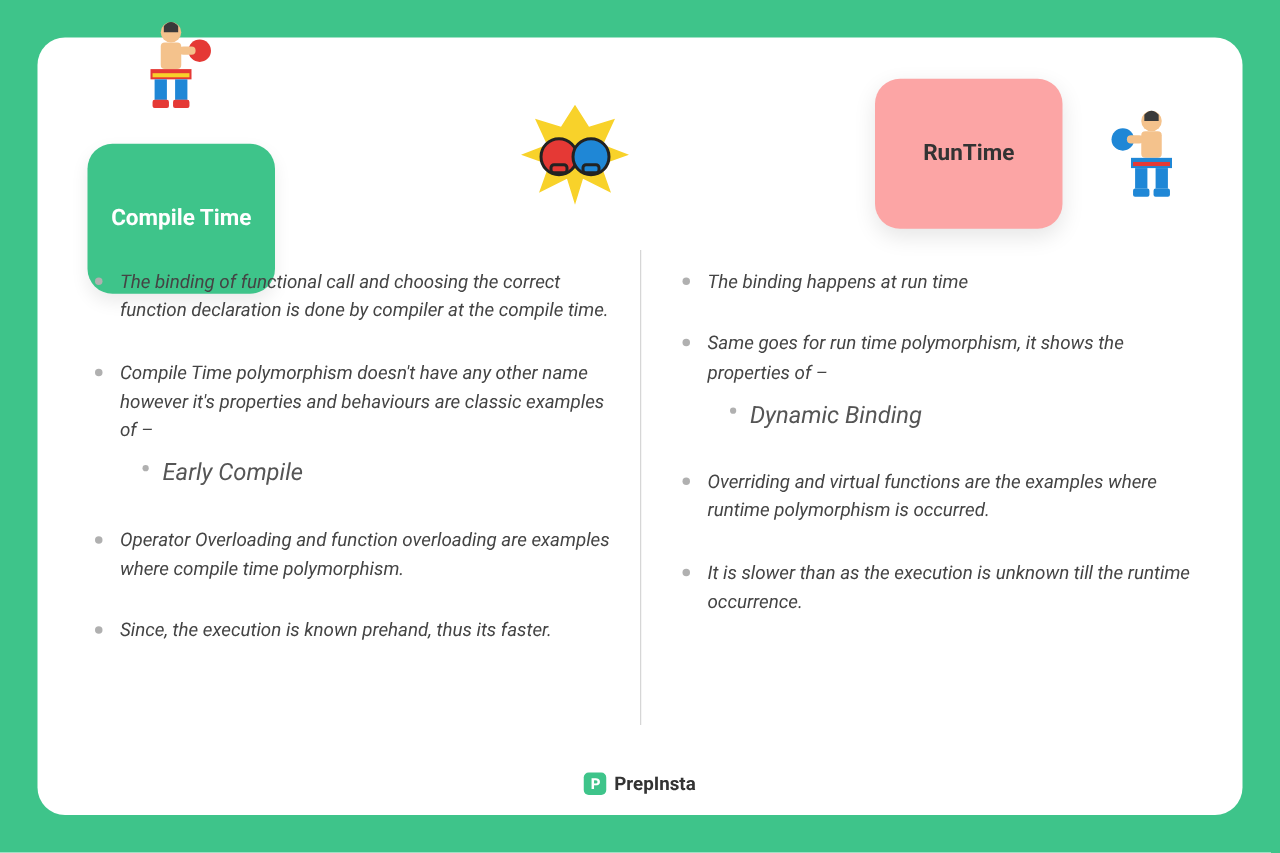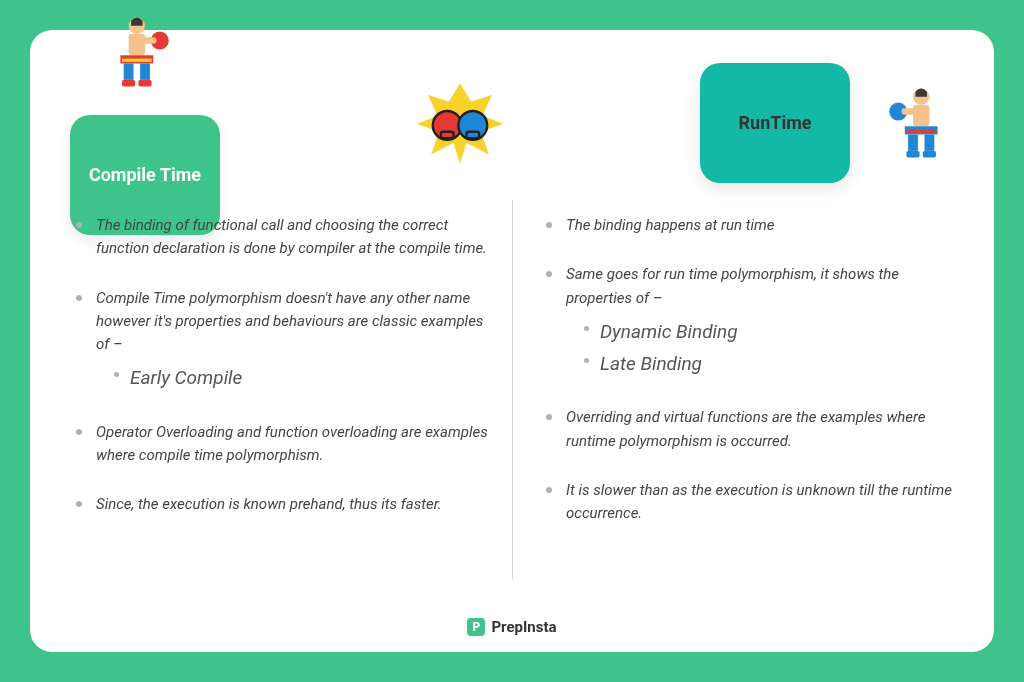--- a/index.html
+++ b/index.html
@@ -42,21 +42,21 @@
     display: flex;
     align-items: center;
     justify-content: center;
     text-align: center;
     font-weight: 700;
     font-size: 18px;
     line-height: 1.3;
     box-shadow: 0 6px 14px rgba(0,0,0,0.08);
   }
   .badge.green { background: #3ec48a; color: #ffffff; }
-  .badge.white { background: #14b8a6; color: #333333; box-shadow: 0 6px 18px rgba(0,0,0,0.10); }
+  .badge.white { background: #fca5a5; color: #333333; box-shadow: 0 6px 18px rgba(0,0,0,0.10); }
   .boxer { width: 82px; height: 82px; }
   .vs-icon { width: 96px; height: 90px; flex-shrink: 0; }
   .columns {
     display: flex;
     flex: 1;
     position: relative;
     font-style: italic;
   }
   .column {
     width: 50%;
@@ -217,21 +217,20 @@
 
     <div class="column right-col">
       <ul class="points">
         <li>
           <span>The binding happens at run time</span>
         </li>
         <li>
           <span>Same goes for run time polymorphism, it shows the properties of –</span>
           <ul class="inner">
             <li>Dynamic Binding</li>
-            <li>Late Binding</li>
           </ul>
         </li>
         <li>
           <span>Overriding and virtual functions are the examples where runtime polymorphism is occurred.</span>
         </li>
         <li>
           <span>It is slower than as the execution is unknown till the runtime occurrence.</span>
         </li>
       </ul>
     </div>

